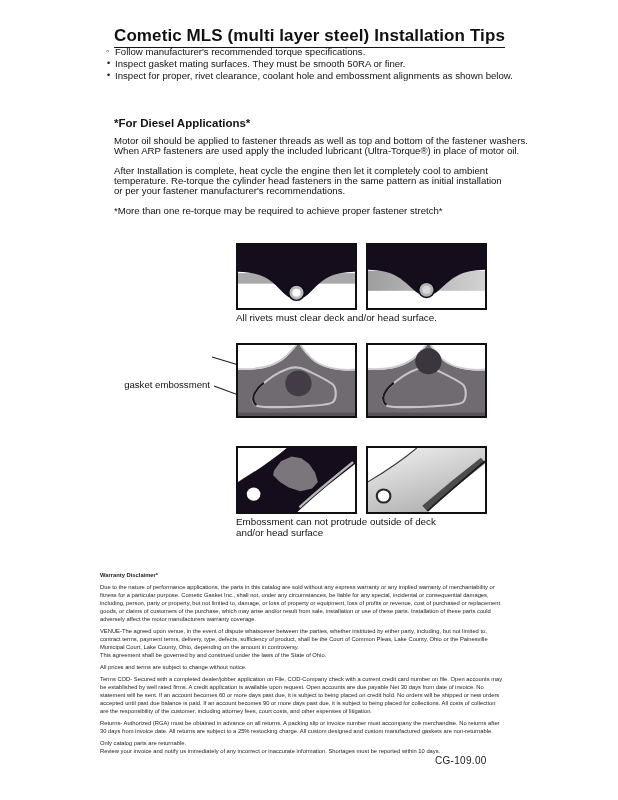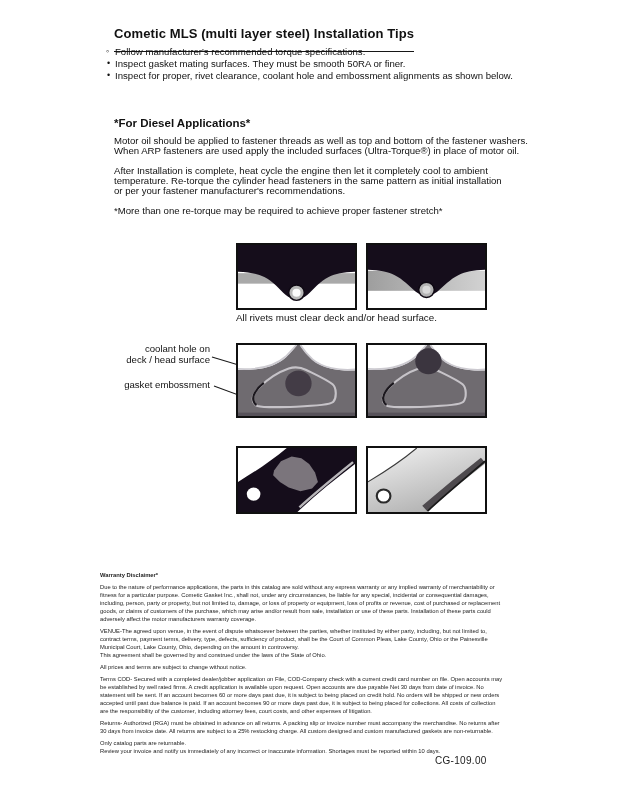--- a/index.html
+++ b/index.html
@@ -3,22 +3,22 @@
 <meta charset="utf-8">
 <style>
   html,body{margin:0;padding:0;background:#e8e8e8;}
   .page{
     position:relative;width:618px;height:800px;background:#ffffff;
     font-family:"Liberation Sans", sans-serif;color:#111;overflow:hidden;
     margin:0 auto;
   }
   .abs{position:absolute;}
   .title{
-    left:114px;top:26px;font-size:13px;font-weight:bold;
-    border-bottom:1.5px solid #161616;padding-bottom:10px;letter-spacing:0.1px;
+    left:114px;top:26px;font-size:17px;font-weight:bold;
+    border-bottom:1.5px solid #161616;padding-bottom:1px;letter-spacing:0.1px;
   }
   .bullets{left:106px;top:46px;width:480px;font-size:9.6px;line-height:11px;}
   .b-item{position:relative;padding-left:9px;}
   .b-item::before{content:"\25E6";position:absolute;left:0;top:0;font-size:9px;}
   .sub-list{margin-top:1px;}
   .sb-item{position:relative;padding-left:8px;margin-left:1px;line-height:11.5px;}
   .sb-item::before{content:"\2022";position:absolute;left:0;top:0;font-size:9px;}
   .sec-head{left:114px;top:117px;font-size:11.5px;font-weight:bold;}
   .body-par{font-size:9.6px;line-height:10px;white-space:pre-line;width:480px;left:114px;}
   .p1{top:136px;}
@@ -44,21 +44,21 @@
   <div class="abs bullets">
     <div class="b-item">Follow manufacturer's recommended torque specifications.</div>
     <div class="sub-list">
       <div class="sb-item">Inspect gasket mating surfaces.  They must be smooth 50RA or finer.</div>
       <div class="sb-item">Inspect for proper, rivet clearance, coolant hole and embossment alignments as shown below.</div>
     </div>
   </div>
 
   <div class="abs sec-head">*For Diesel Applications*</div>
   <div class="abs body-par p1">Motor oil should be applied to fastener threads as well as top and bottom of the fastener washers.
-When ARP fasteners are used apply the included surfaces (Ultra-Torque®) in place of motor oil.</div>
+When ARP fasteners are used apply the included lubricant (Ultra-Torque®) in place of motor oil.</div>
   <div class="abs body-par note">*More than one re-torque may be required to achieve proper fastener stretch*</div>
   <div class="abs body-par p2">After Installation is complete, heat cycle the engine then let it completely cool to ambient
 temperature. Re-torque the cylinder head fasteners in the same pattern as initial installation
 or per your fastener manufacturer's recommendations.</div>
 
   <div class="abs dg-head" style="left:236px;top:229px;">RIGHT</div>
   <div class="abs dg-head" style="left:366px;top:229px;">WRONG</div>
 
   <svg class="abs panel" style="left:236px;top:243px;" width="117" height="63" viewBox="0 0 120 66" preserveAspectRatio="none">
     <rect x="0" y="0" width="120" height="66" fill="#ffffff"></rect>
@@ -80,22 +80,20 @@
     <path d="M0,0 L120,0 L120,26 C108,26.5 100,28 93,31.5 C84,36 78,43 71,49 C65,54 55,54 49,49 C42,43 36,36 27,31.5 C20,28 12,26.5 0,26 Z" fill="#150d1b"></path>
     <circle cx="60" cy="47" r="8" fill="#b3b3b3" stroke="#0e0812" stroke-width="1.5"></circle>
     <circle cx="60" cy="47" r="4.2" fill="#d9d9d9"></circle>
   </svg>
 
   <div class="abs cap" style="left:236px;top:312px;">All rivets must clear deck and/or head surface.</div>
 
   <div class="abs dg-head" style="left:236px;top:331px;">RIGHT</div>
   <div class="abs dg-head" style="left:366px;top:331px;">WRONG</div>
 
-  <div class="abs lbl" style="left:102px;top:344px;white-space:pre-line;">coolant hole on
-deck / head surface</div>
   <div class="abs lbl" style="left:102px;top:380px;">gasket embossment</div>
 
   <svg class="abs leader" style="left:208px;top:348px;" width="92" height="62" viewBox="0 0 92 62">
     <line x1="4" y1="9" x2="84" y2="33" stroke="#1a1a1a" stroke-width="1.1"></line>
     <line x1="6" y1="38" x2="52" y2="55" stroke="#1a1a1a" stroke-width="1.1"></line>
   </svg>
 
   <svg class="abs panel" style="left:236px;top:343px;" width="117" height="71" viewBox="0 0 120 74" preserveAspectRatio="none">
     <rect x="0" y="0" width="120" height="74" fill="#ffffff"></rect>
     <path d="M0,26 C20,27 38,23 49,13 C54,8 58,3 60.5,0 L63.5,0 C66,4 70,9.5 76,15 C86,24 104,27.5 120,26.5 L120,74 L0,74 Z" fill="#6f6b70"></path>
@@ -138,20 +136,22 @@
       </linearGradient>
     </defs>
     <rect x="0" y="0" width="120" height="68" fill="#ffffff"></rect>
     <path d="M0,36 C16,26 34,14 50,0 L120,0 L120,17 C100,33 80,49 61,68 L0,68 Z" fill="url(#g-band3)"></path>
     <path d="M0,36 C16,26 34,14 50,0" fill="none" stroke="#3a3a3a" stroke-width="1.2"></path>
     <path d="M58,64 C78,46 98,29 118,13" fill="none" stroke="#4e4a4e" stroke-width="7"></path>
     <path d="M61,67 C81,48 101,31 120,14" fill="none" stroke="#1a1a1a" stroke-width="1.8"></path>
     <circle cx="16" cy="51" r="7" fill="#ffffff" stroke="#2a2a2a" stroke-width="2.2"></circle>
   </svg>
 
+  <div class="abs cap" style="left:236px;top:516px;white-space:pre-line;">Embossment can not protrude outside of deck
+and/or head surface</div>
 
   <div class="abs disc">
     <p class="dh">Warranty Disclaimer*</p>
     <p class="dp">Due to the nature of performance applications, the parts in this catalog are sold without any express warranty or any implied warranty of merchantability or
 fitness for a particular purpose.  Cometic Gasket Inc., shall not, under any circumstances, be liable for any special, incidental or consequential damages,
 including, person, party or property, but not limited to, damage, or loss of property or equipment, loss of profits or revenue, cost of purchased or replacement
 goods, or claims of customers of the purchase, which may arise and/or result from sale, installation or use of these parts.  Installation of these parts could
 adversely affect the motor manufacturers warranty coverage.</p>
     <p class="dp">VENUE-The agreed upon venue, in the event of dispute whatsoever between the parties, whether instituted by either party, including, but not limited to,
 contract terms, payment terms, delivery, type, defects, sufficiency of product, shall be the Court of Common Pleas, Lake County, Ohio or the Painesville

